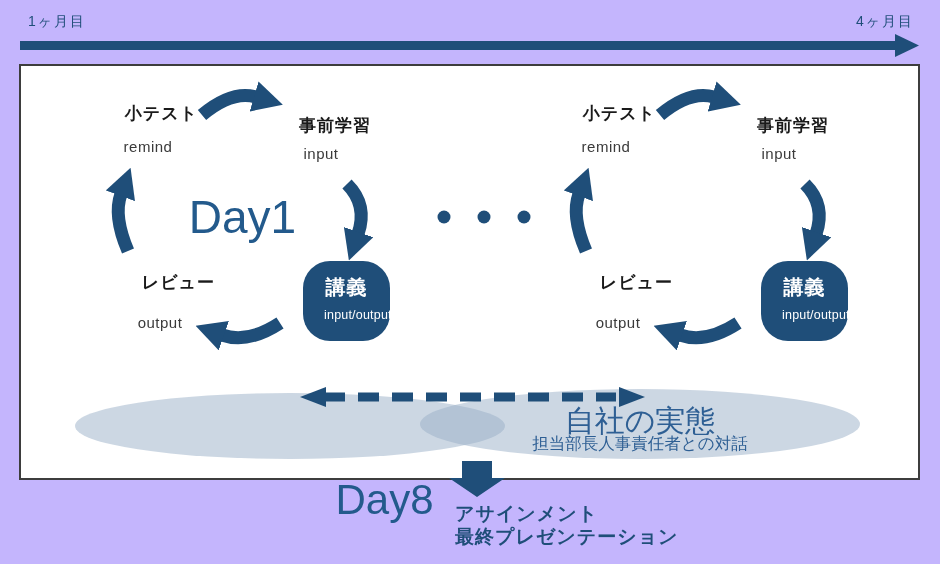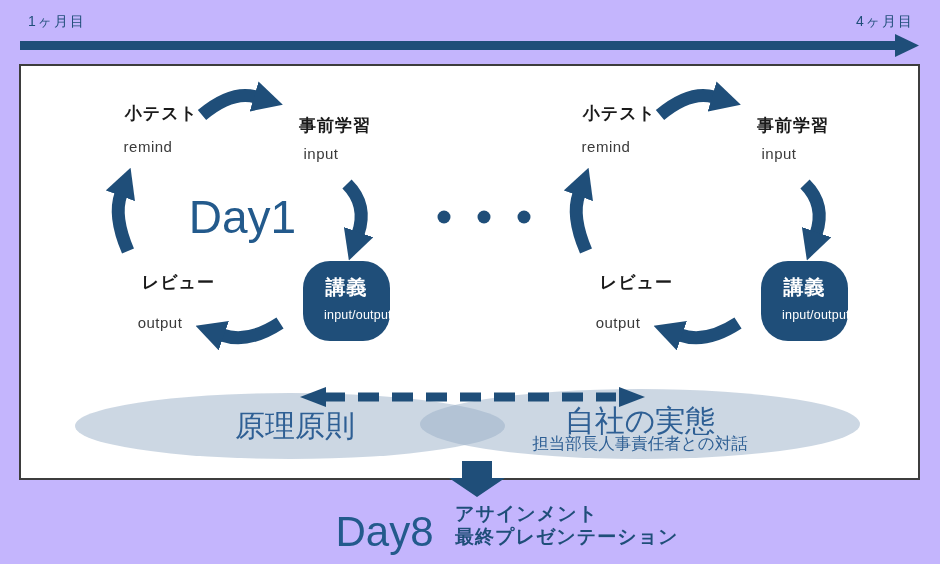--- a/index.html
+++ b/index.html
@@ -49,21 +49,21 @@
   .venn-svg{position:absolute;left:0;top:380px;z-index:2;}
   .venn-ellipse{fill:var(--venn-fill);fill-opacity:.5;}
   .dash-svg{position:absolute;left:280px;top:380px;z-index:3;}
   .venn-label{position:absolute;z-index:4;color:var(--venn-text);text-align:center;font-weight:400;}
   .venn-left{left:180px;top:406px;width:230px;font-size:30px;}
   .venn-right{left:520px;top:401px;width:240px;font-size:30px;}
   .venn-right-sub{left:505px;top:433px;width:270px;font-size:16.5px;}
 
   
   .down-arrow-svg{position:absolute;left:445px;top:455px;z-index:5;}
-  .footer-day{position:absolute;left:322px;top:508px;width:125px;text-align:center;font-size:42px;font-weight:400;color:var(--day-text);white-space:nowrap;}
+  .footer-day{position:absolute;left:322px;top:476px;width:125px;text-align:center;font-size:42px;font-weight:400;color:var(--day-text);white-space:nowrap;}
   .footer-lines{position:absolute;left:455px;top:502px;color:var(--accent);font-weight:bold;font-size:19px;line-height:23px;letter-spacing:1px;white-space:nowrap;}
 
   .fill-accent{fill:var(--accent);}
   .stroke-accent{stroke:var(--accent);}
 </style>
 </head>
 <body>
 
 <div class="canvas">
 
@@ -135,21 +135,20 @@
     <ellipse cx="290" cy="46" rx="215" ry="33" class="venn-ellipse"></ellipse>
     <ellipse cx="640" cy="44" rx="220" ry="35" class="venn-ellipse"></ellipse>
   </svg>
 
   <svg class="dash-svg" width="380" height="40" viewBox="0 0 380 40">
     <line x1="44" y1="17" x2="336" y2="17" class="stroke-accent" stroke-width="9" stroke-dasharray="21 13"></line>
     <polygon points="20,17 46,7 46,27" class="fill-accent"></polygon>
     <polygon points="365,17 339,7 339,27" class="fill-accent"></polygon>
   </svg>
 
-  <div class="venn-label venn-left">原理原則</div>
   <div class="venn-label venn-right-sub">担当部長人事責任者との対話</div>
   <div class="venn-label venn-right">自社の実態</div>
 
   <svg class="down-arrow-svg" width="70" height="45" viewBox="0 0 70 45">
     <polygon points="17,6 47,6 47,23 60,23 32,42 4,23 17,23" class="fill-accent"></polygon>
   </svg>
 
   <div class="footer-day">Day8</div>
   <div class="footer-lines">
     <div>アサインメント</div>

